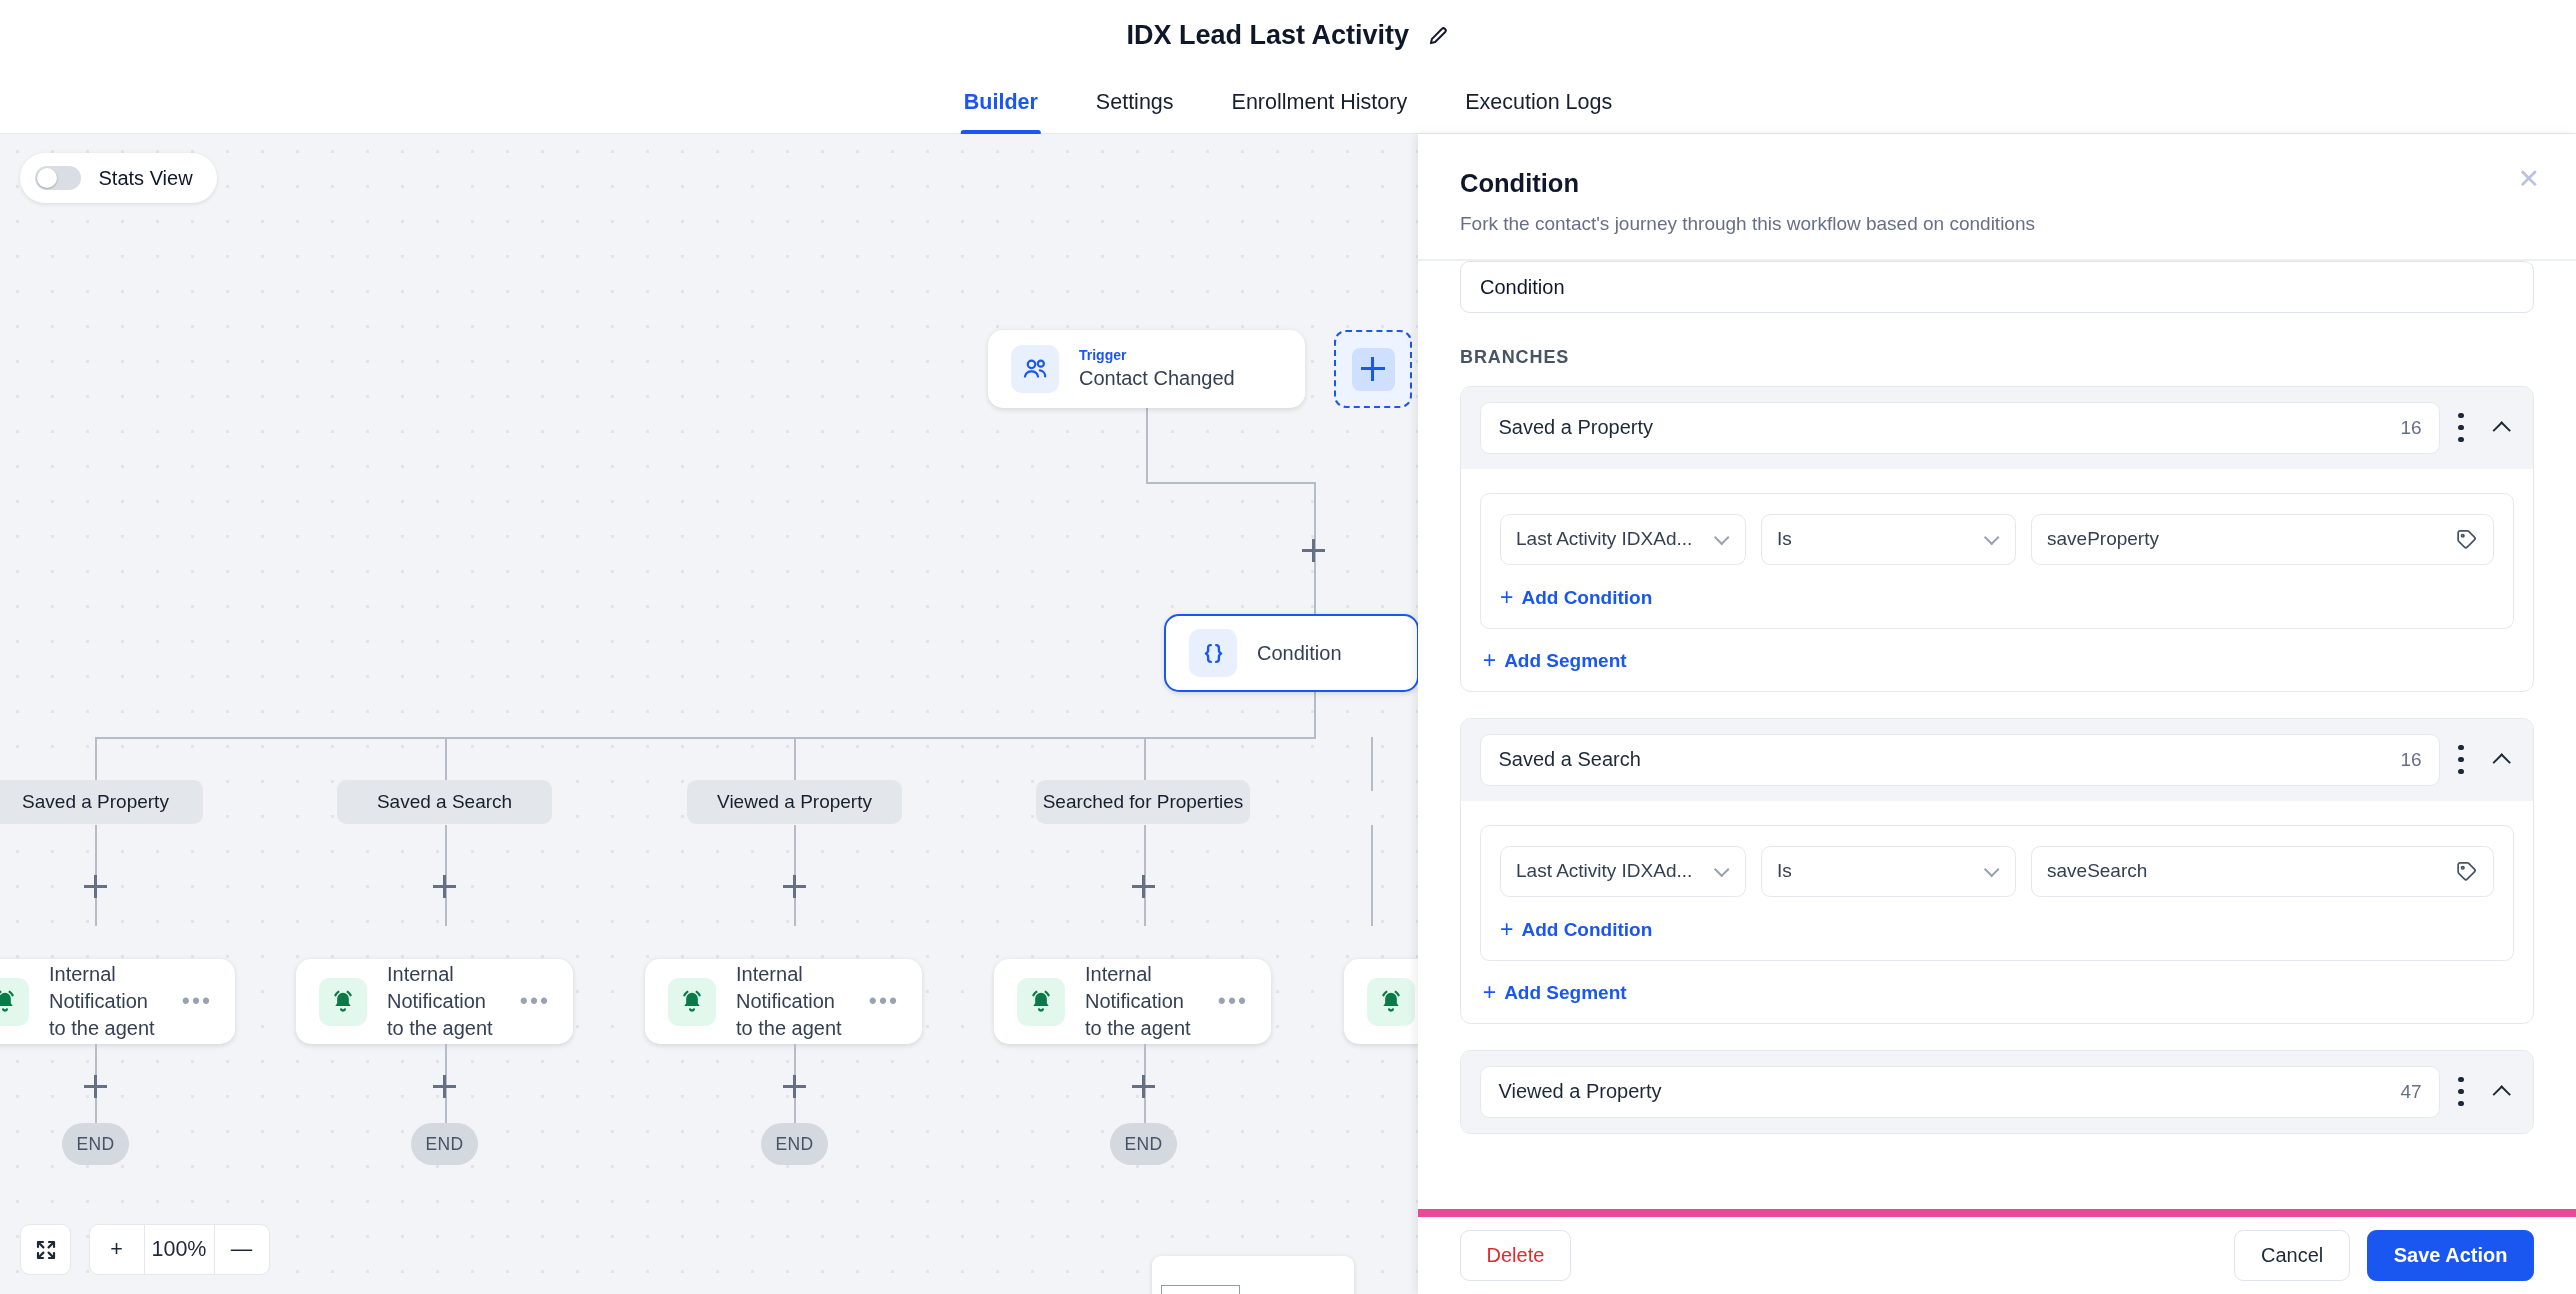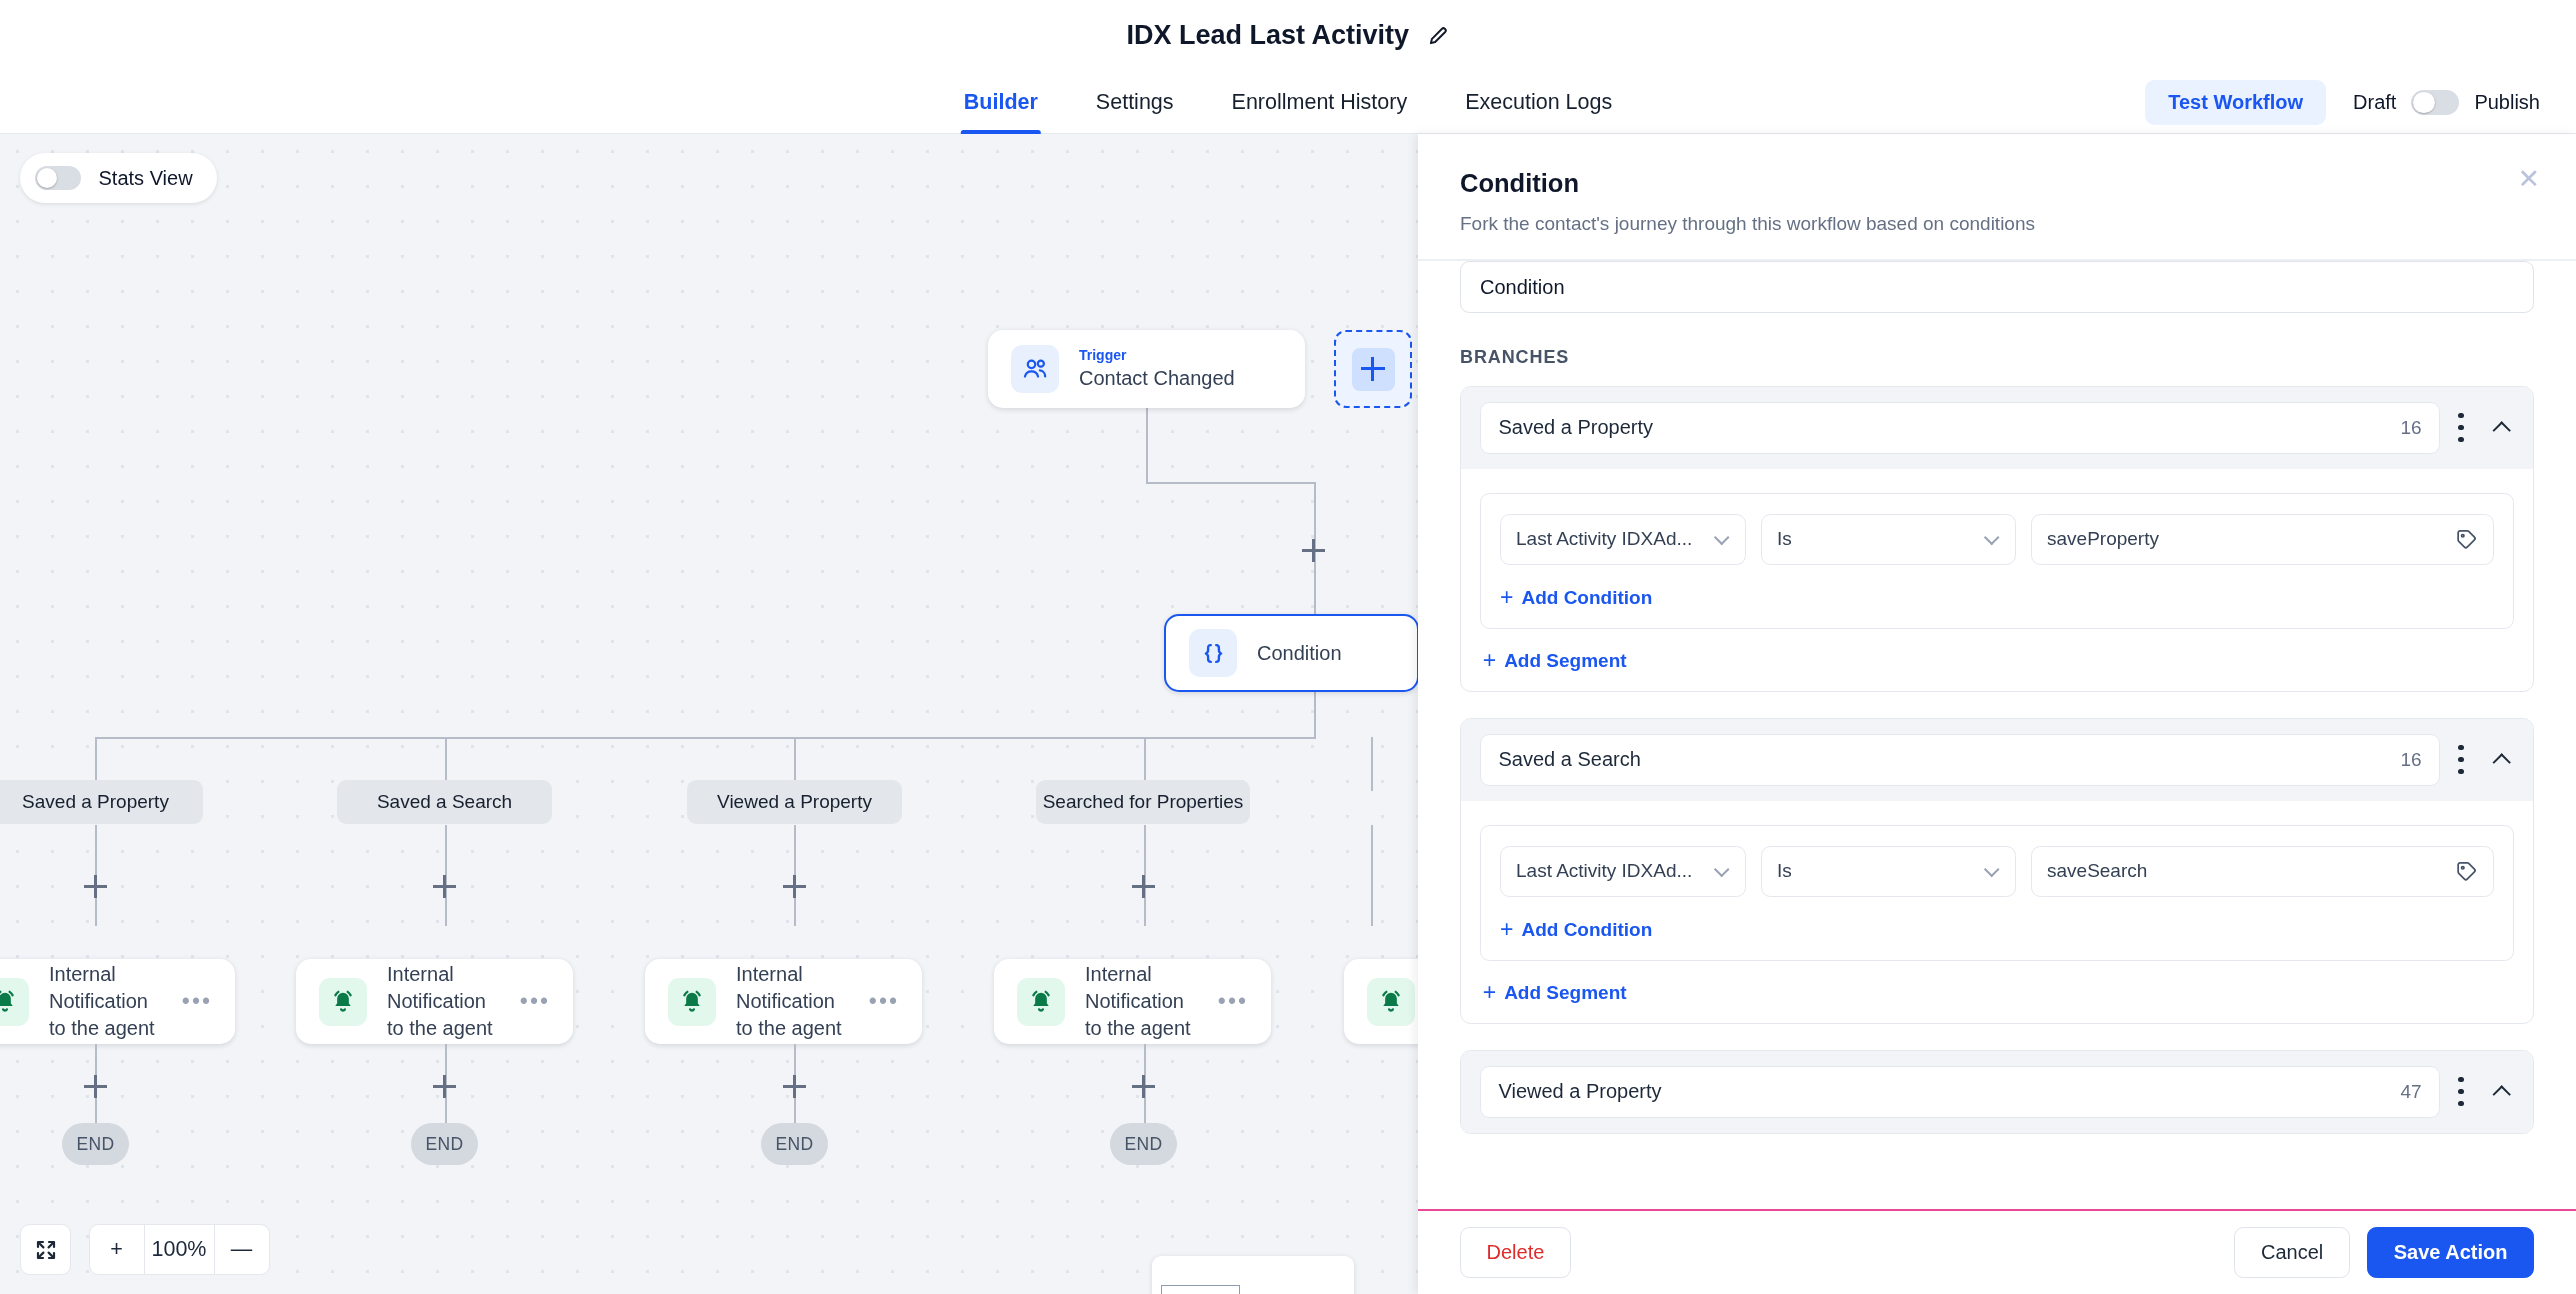--- a/index.html
+++ b/index.html
@@ -273,21 +273,21 @@
   .tag-icon { margin-left: auto; width: 23px; height: 23px; flex: none; cursor: pointer; }
 
   .link-btn {
     display: inline-flex; align-items: center; gap: 8px; margin-top: 21.5px;
     font-size: 19px; color: #1a56f0; font-weight: 600; cursor: pointer;
   }
   .link-plus { font-size: 23px; line-height: 1; font-weight: 400; }
   .add-segment { margin-top: 20px; margin-left: 2.7px; }
 
   .panel-foot {
-    height: 85px; border-top: 2px solid #ec4899;
+    height: 85px; border-top: 8px solid #ec4899;
     display: flex; align-items: center; padding: 0 42px; gap: 17.5px;
   }
   .btn {
     border-radius: 9.4px; font-size: 20px; font-family: inherit;
     padding: 13.4px 25.5px; cursor: pointer; border: 1.3px solid #dfe3eb; background: #fff;
   }
   .btn-delete { color: #e02b2b; }
   .btn-cancel { color: #1d2939; margin-left: auto; }
   .btn-save { background: #1a56f0; border-color: #1a56f0; color: #fff; font-weight: 600; }
 </style>
@@ -304,30 +304,20 @@
       </svg>
     </span>
   </div>
 
   <div class="tabbar">
     <div class="tabs">
       <div class="tab active">Builder</div>
       <div class="tab">Settings</div>
       <div class="tab">Enrollment History</div>
       <div class="tab">Execution Logs</div>
-    </div>
-    <div class="tabbar-right">
-      <button class="test-wf-btn">Test Workflow</button>
-      <div class="pubtoggle">
-        <span>Draft</span>
-        <div class="switch">
-            <span class="knob"></span>
-          </div>
-        <span>Publish</span>
-      </div>
     </div>
   </div>
 
   <div class="canvas">
 
     <div class="stats-pill">
       <div class="switch">
           <span class="knob"></span>
         </div>
       <label>Stats View</label>

